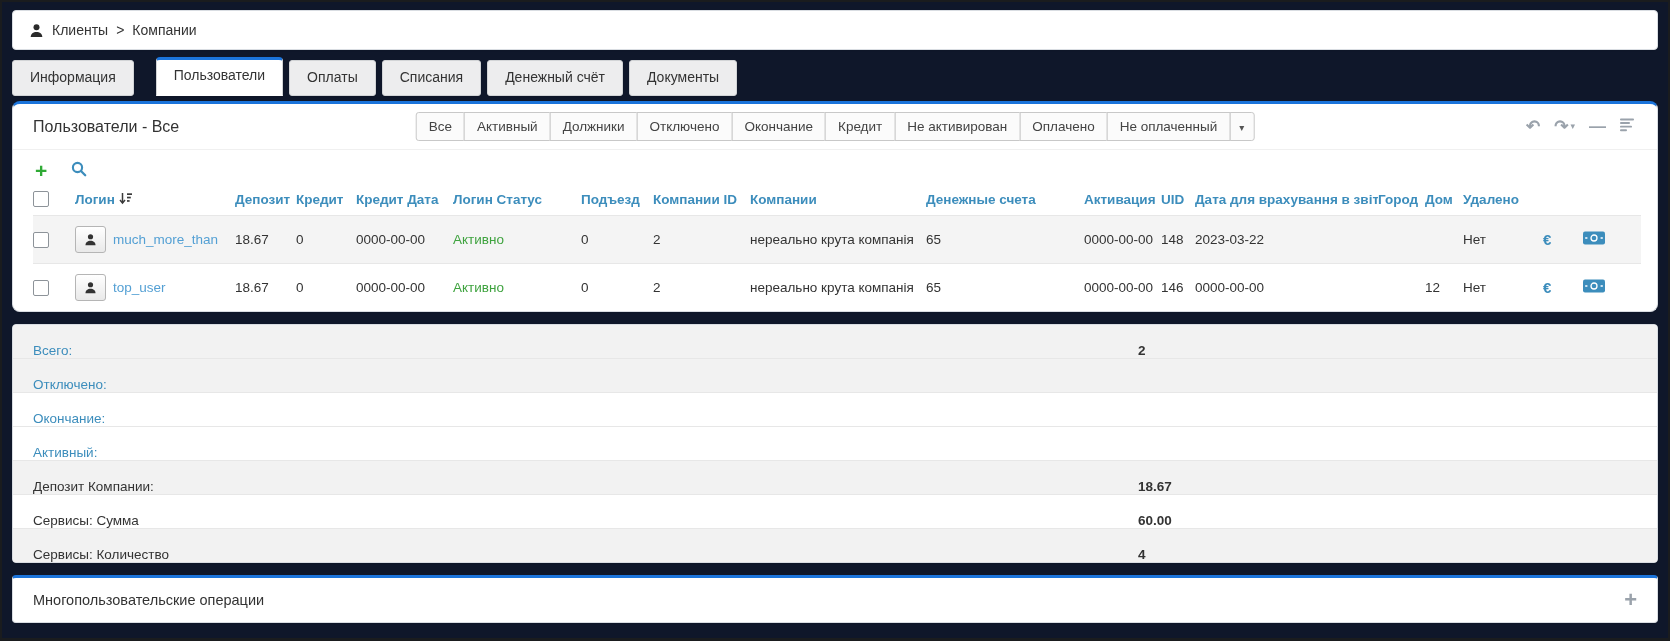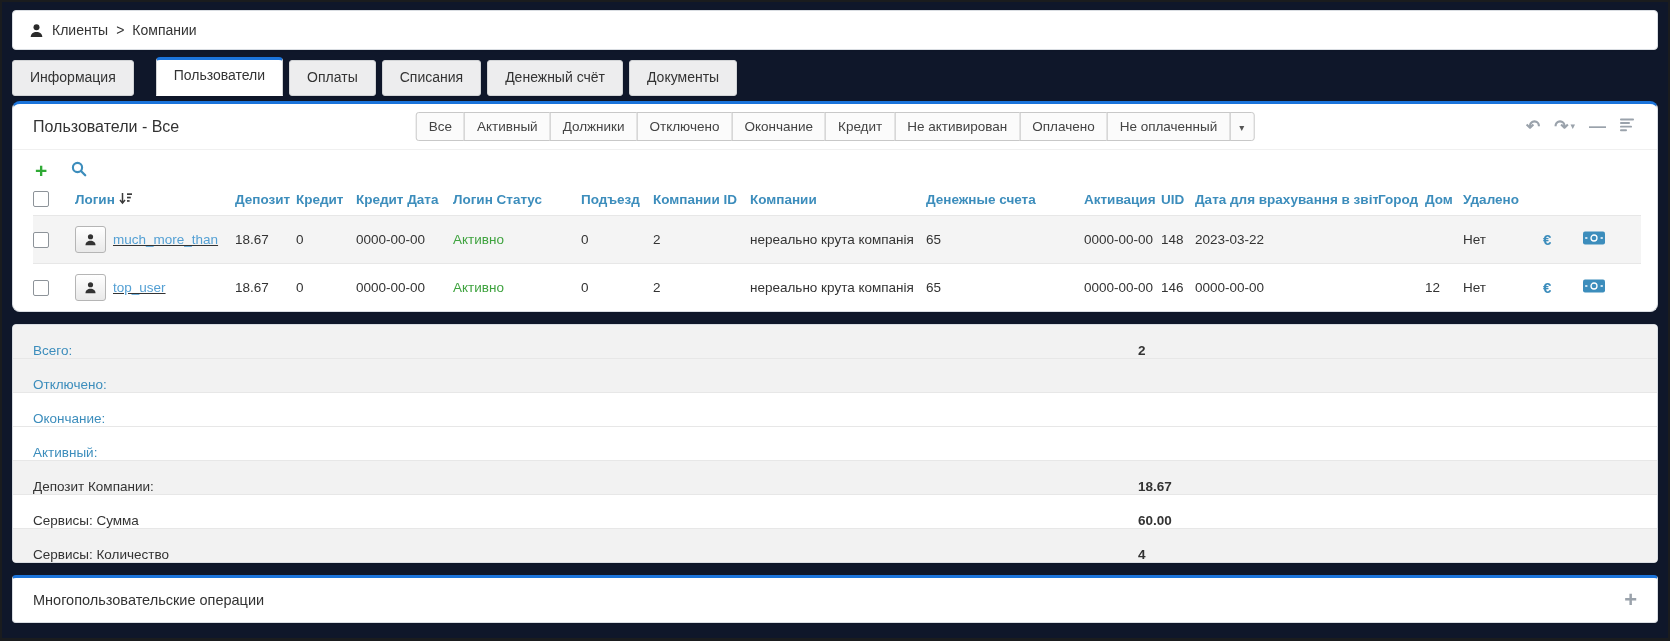--- a/index.html
+++ b/index.html
@@ -36,21 +36,21 @@
   
   .toolbar{display:flex;align-items:center;gap:24px;padding:9px 20px 2px 22px;}
   .add-btn{color:#2faa35;font-size:21px;font-weight:bold;line-height:1;cursor:pointer;}
   .search-btn{cursor:pointer;display:block;margin-top:2px;}
 
   
   table{border-collapse:collapse;table-layout:fixed;width:calc(100% - 40px);margin:0 20px;font-size:13.5px;color:#333;}
   thead th{text-align:left;color:#3c8dbc;font-weight:bold;padding:8px 6px 8px 0;white-space:nowrap;overflow:hidden;}
   tbody td{padding:10px 6px 10px 0;border-top:1px solid #e7e7e7;white-space:nowrap;overflow:hidden;}
   tbody tr.striped{background:#f4f4f4;}
-  .login-cell{display:flex;align-items:center;gap:7px;text-decoration:underline;}
+  .login-cell{display:flex;align-items:center;gap:7px;}
   .user-btn{width:31px;height:27px;border:1px solid #b5b5b5;border-radius:3px;background:linear-gradient(#ffffff,#e9e9e9);cursor:pointer;display:flex;align-items:center;justify-content:center;padding:0;}
   .login-link{color:#54a0d4;text-decoration:none;cursor:pointer;font-size:13.5px;}
   .status{color:#3fa33f;}
   .cb{display:inline-block;width:14px;height:14px;border:1px solid #8d9399;border-radius:2px;background:#fff;cursor:pointer;vertical-align:middle;}
   .sort-icon{vertical-align:-1px;margin-left:4px;}
   .euro-cell{color:#3c8dbc;font-size:15px;font-weight:bold;cursor:pointer;}
   .money-icon{cursor:pointer;display:inline-block;vertical-align:middle;}
 
   
   .summary{margin-bottom:12px;overflow:hidden;}

